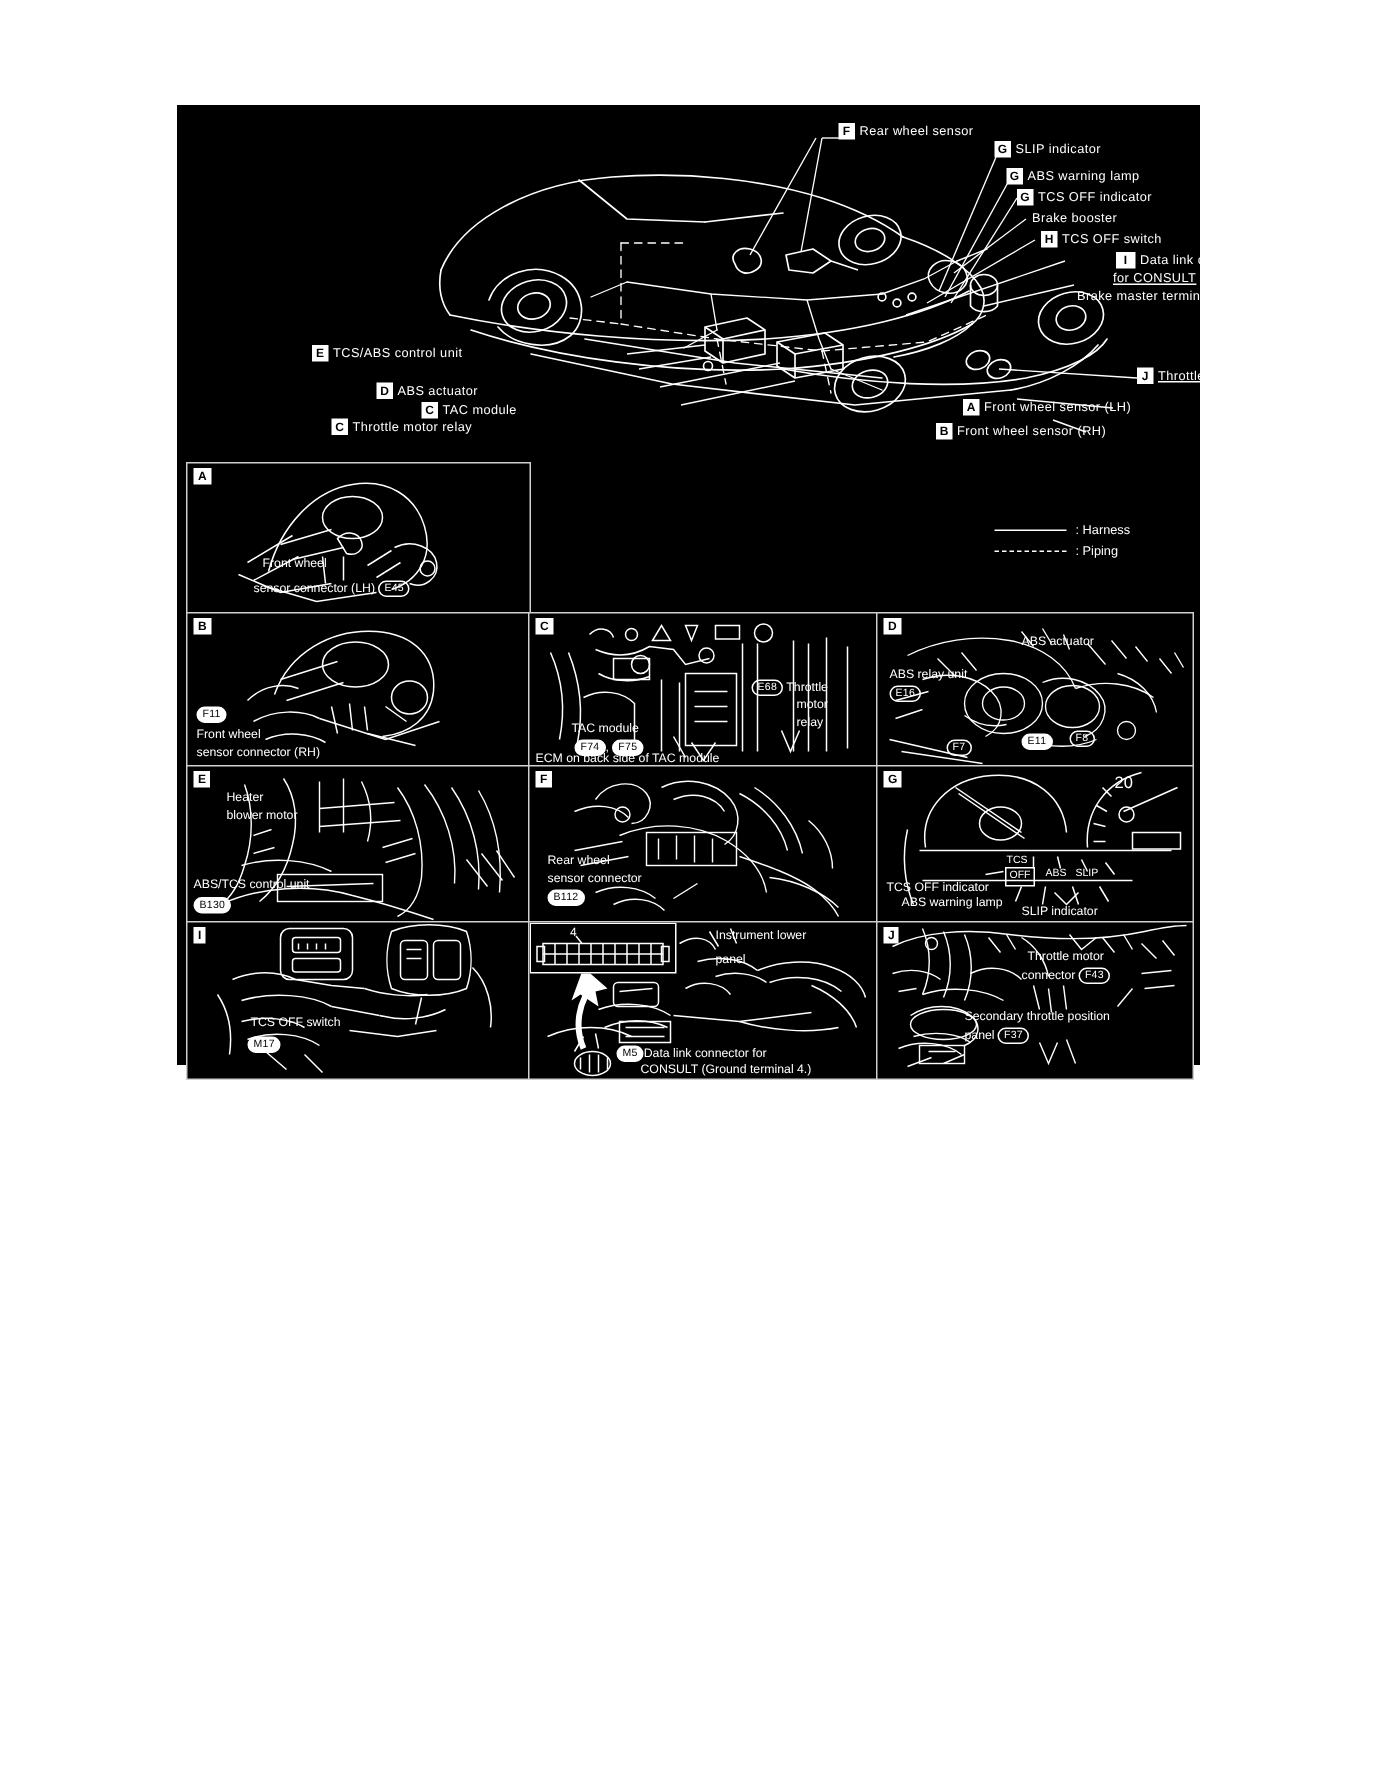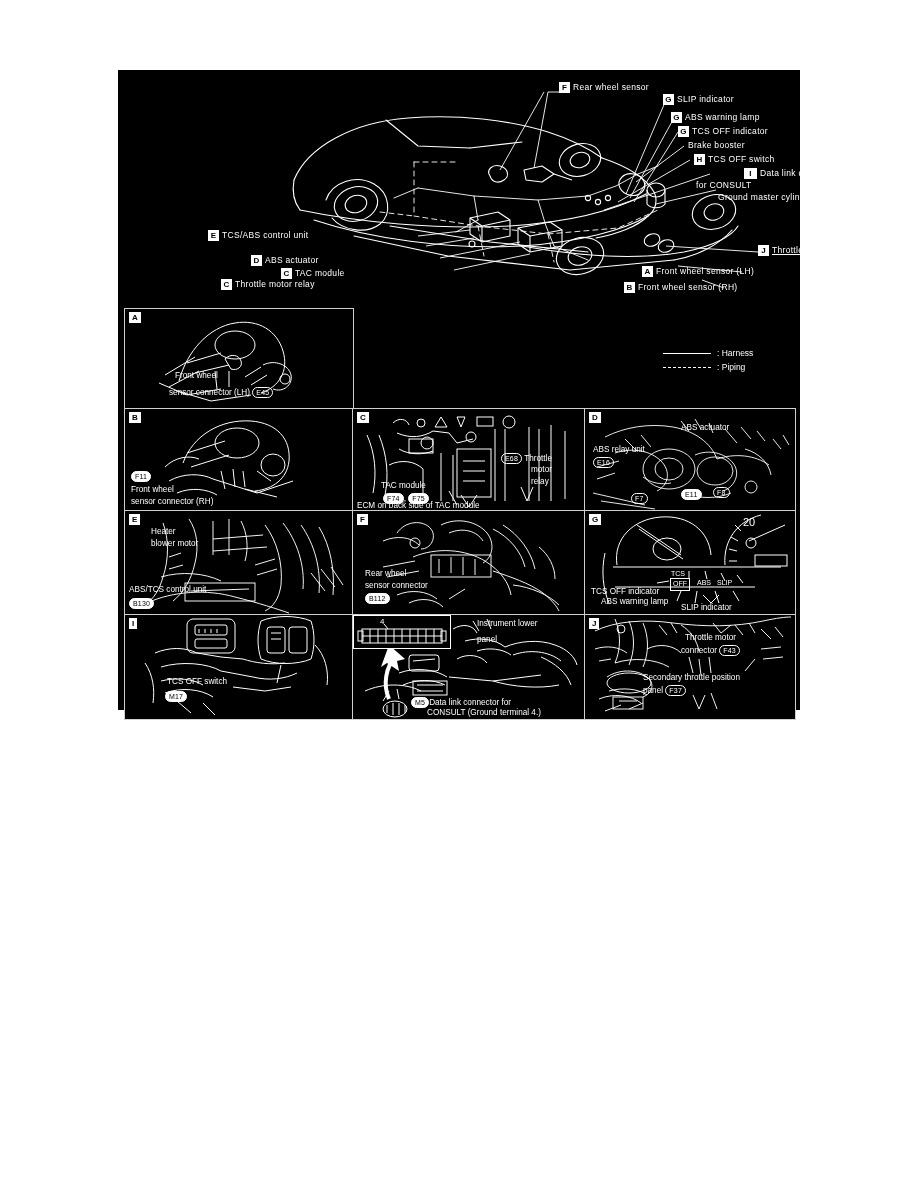--- a/index.html
+++ b/index.html
@@ -177,25 +177,25 @@
     </div>
     <div class="lbl" style="left:570px;top:70px;">
       <span class="tx">Brake booster</span>
     </div>
     <div class="lbl" style="left:576px;top:84px;">
       <span class="tag">H</span><span class="tx">TCS OFF switch</span>
     </div>
     <div class="lbl" style="left:596px;top:98px;padding-left:30px;">
       <span class="tag narrow">I</span><span class="tx">Data link connector</span>
     </div>
-    <div class="lbl" style="left:578px;top:110px;">
+    <div class="lbl" style="left:624px;top:110px;text-decoration:underline;">
       <span class="tx">for CONSULT</span>
     </div>
     <div class="lbl" style="left:600px;top:122px;">
-      <span class="tx">Ground master cylinder</span>
+      <span class="tx">Brake master terminal</span>
     </div>
     <div class="lbl" style="left:640px;top:175px;text-decoration:underline;">
       <span class="tag">J</span><span class="tx">Throttle motor</span>
     </div>
     <div class="lbl" style="left:524px;top:196px;">
       <span class="tag">A</span><span class="tx">Front wheel sensor (LH)</span>
     </div>
     <div class="lbl" style="left:506px;top:212px;">
       <span class="tag">B</span><span class="tx">Front wheel sensor (RH)</span>
     </div>

